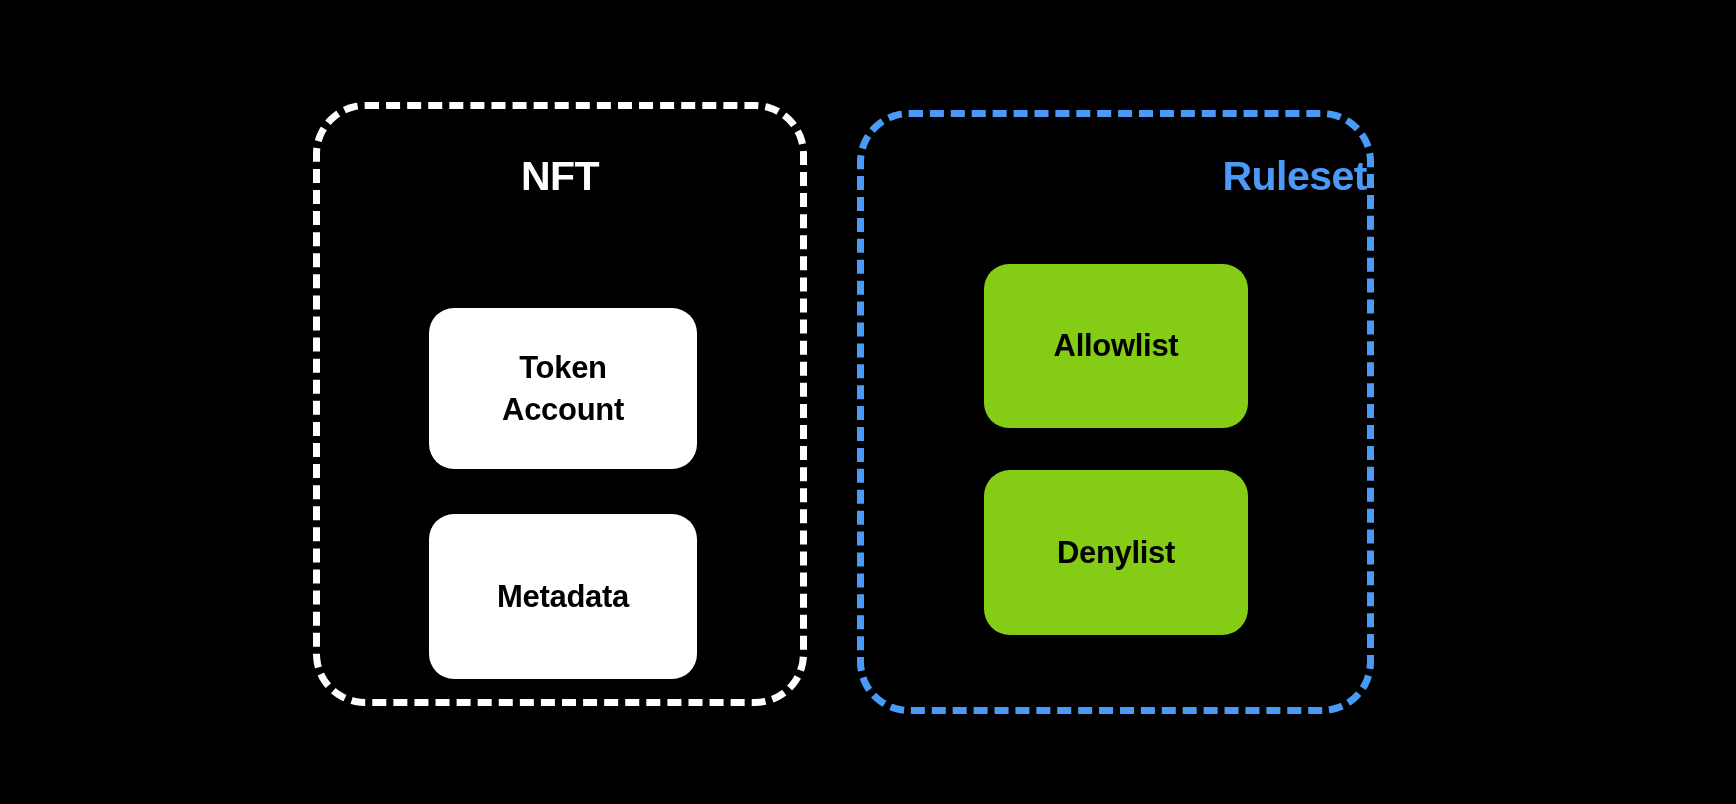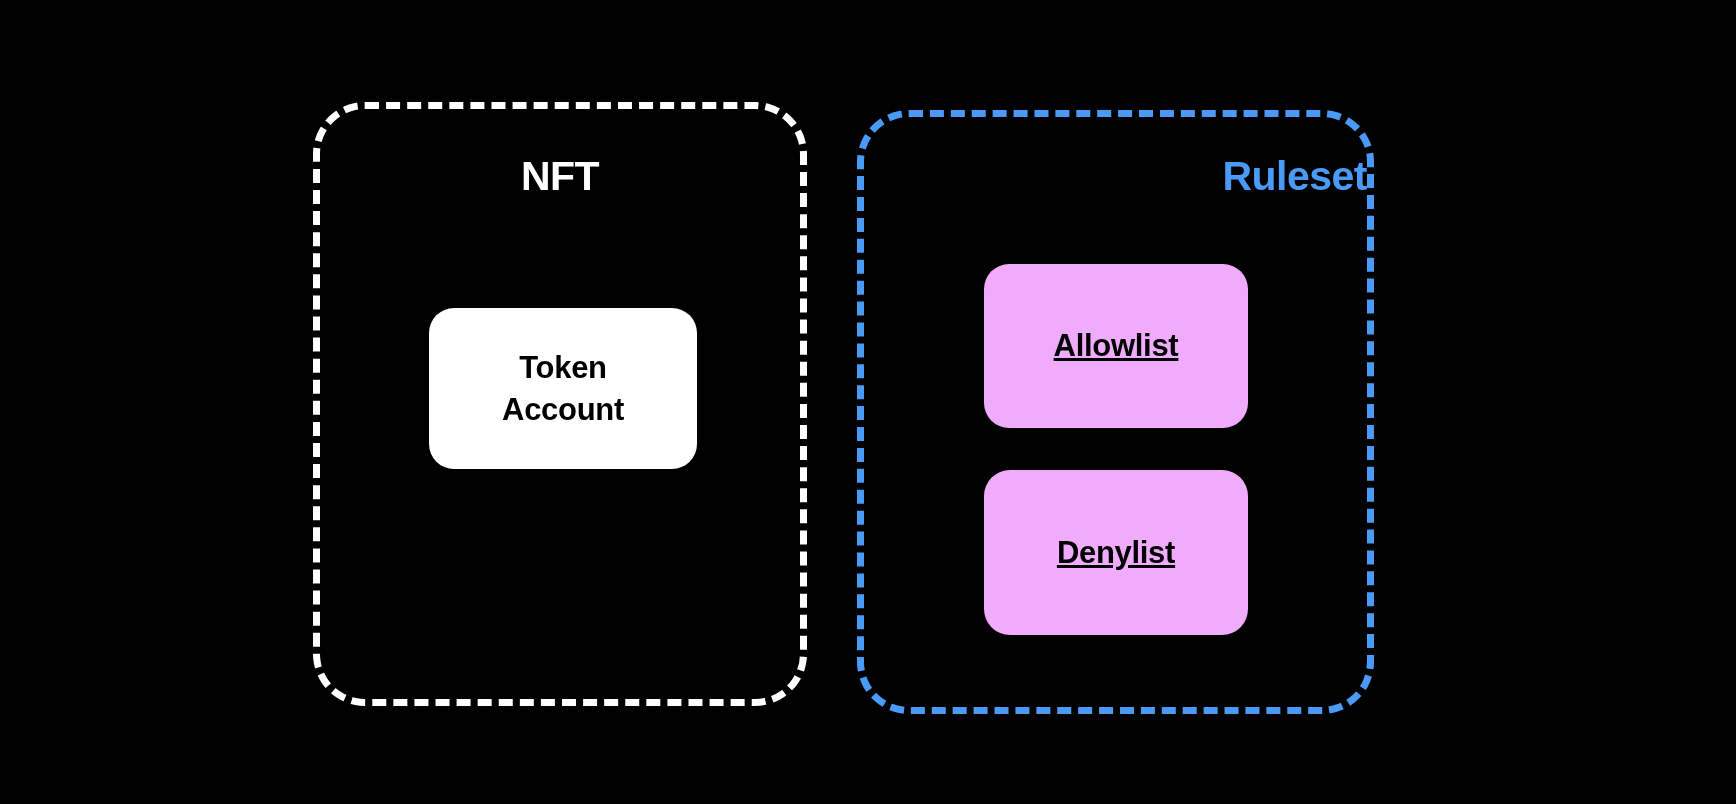--- a/index.html
+++ b/index.html
@@ -83,21 +83,21 @@
     justify-content: center;
     text-align: center;
     color: #000000;
     font-size: 31px;
     font-weight: bold;
     line-height: 1.33;
     letter-spacing: -0.3px;
   }
 
   .card-white { background: #ffffff; margin-top: 44px; }
-  .card-blue  { background: #f0abfc; text-decoration: underline; }
+  .card-blue  { background: #84cc16; }
 
   
   .card-token-account {
     left: 429px;
     top: 264px;
     width: 268px;
     height: 161px;
   }
   .card-metadata {
     left: 429px;
@@ -133,20 +133,23 @@
 
   <div class="group group-nft">
     <div class="group-title">NFT</div>
   </div>
 
   <div class="card card-white card-token-account">
     <span class="card-label">Token
 Account</span>
   </div>
 
+  <div class="card card-white card-metadata">
+    <span class="card-label">Metadata</span>
+  </div>
 
   <div class="group group-ruleset">
     <div class="group-title">Ruleset</div>
   </div>
 
   <div class="card card-blue card-allowlist">
     <span class="card-label">Allowlist</span>
   </div>
 
   <div class="card card-blue card-denylist">

